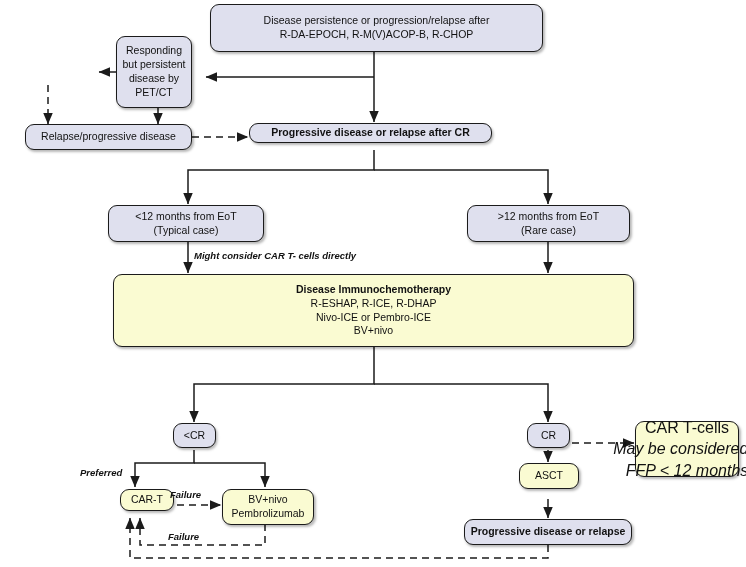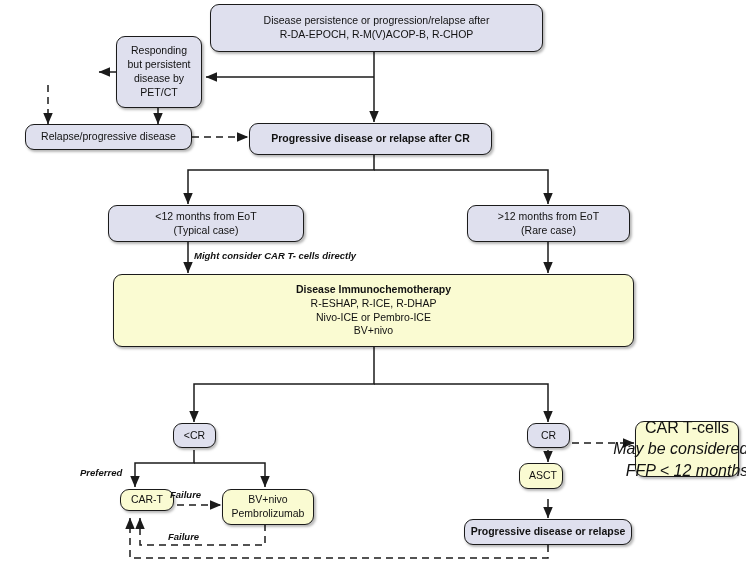--- a/index.html
+++ b/index.html
@@ -87,37 +87,37 @@
     <path class="solid" d="M548,499 L548,518" marker-end="url(#ah)"></path>
 
     <path class="dash" d="M548,545 L548,558 L130,558 L130,518" marker-end="url(#ah)"></path>
   </svg>
 
   <div class="node lav" style="left:210px;top:4px;width:333px;height:48px;">
     <span class="ln">Disease persistence or progression/relapse after</span>
     <span class="ln">R-DA-EPOCH, R-M(V)ACOP-B, R-CHOP</span>
   </div>
 
-  <div class="node lav" style="left:116px;top:36px;width:86px;height:72px;">
+  <div class="node lav" style="left:116px;top:36px;width:76px;height:72px;">
     <span class="ln">Responding</span>
     <span class="ln">but persistent</span>
     <span class="ln">disease by</span>
     <span class="ln">PET/CT</span>
   </div>
 
 
   <div class="node lav" style="left:25px;top:124px;width:167px;height:26px;">
     <span class="ln">Relapse/progressive disease</span>
   </div>
 
-  <div class="node lav" style="left:249px;top:123px;width:243px;height:32px;">
+  <div class="node lav" style="left:249px;top:123px;width:243px;height:20px;">
     <span class="ln b">Progressive disease or relapse after CR</span>
   </div>
 
-  <div class="node lav" style="left:108px;top:205px;width:196px;height:37px;">
+  <div class="node lav" style="left:108px;top:205px;width:156px;height:37px;">
     <span class="ln">&lt;12 months from EoT</span>
     <span class="ln">(Typical case)</span>
   </div>
 
   <div class="node lav" style="left:467px;top:205px;width:163px;height:37px;">
     <span class="ln">&gt;12 months from EoT</span>
     <span class="ln">(Rare case)</span>
   </div>
 
   <div class="node yel" style="left:113px;top:274px;width:521px;height:73px;">
@@ -137,21 +137,21 @@
 
   <div class="node yel" style="left:120px;top:489px;width:54px;height:22px;">
     <span class="ln">CAR-T</span>
   </div>
 
   <div class="node yel" style="left:222px;top:489px;width:92px;height:36px;">
     <span class="ln">BV+nivo</span>
     <span class="ln">Pembrolizumab</span>
   </div>
 
-  <div class="node yel" style="left:519px;top:463px;width:44px;height:26px;align-items:flex-end;">
+  <div class="node yel" style="left:519px;top:463px;width:60px;height:26px;">
     <span class="ln">ASCT</span>
   </div>
 
   <div class="node yel" style="left:635px;top:421px;width:104px;height:56px;">
     <span class="ln small">CAR T-cells</span>
     <span class="ln small it">May be considered if</span>
     <span class="ln small it">FFP &lt; 12 months</span>
   </div>
 
   <div class="node lav" style="left:464px;top:519px;width:168px;height:26px;">

